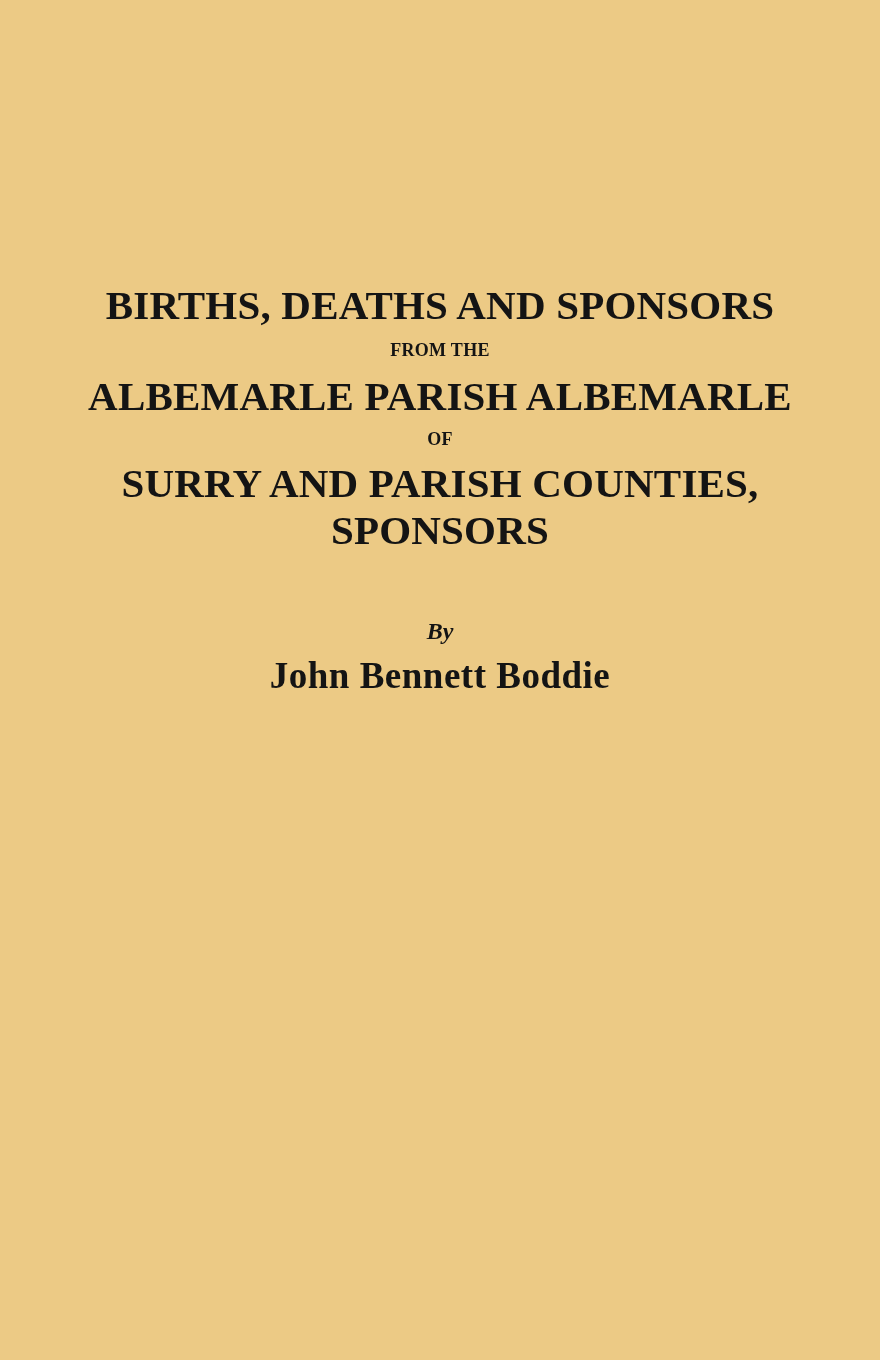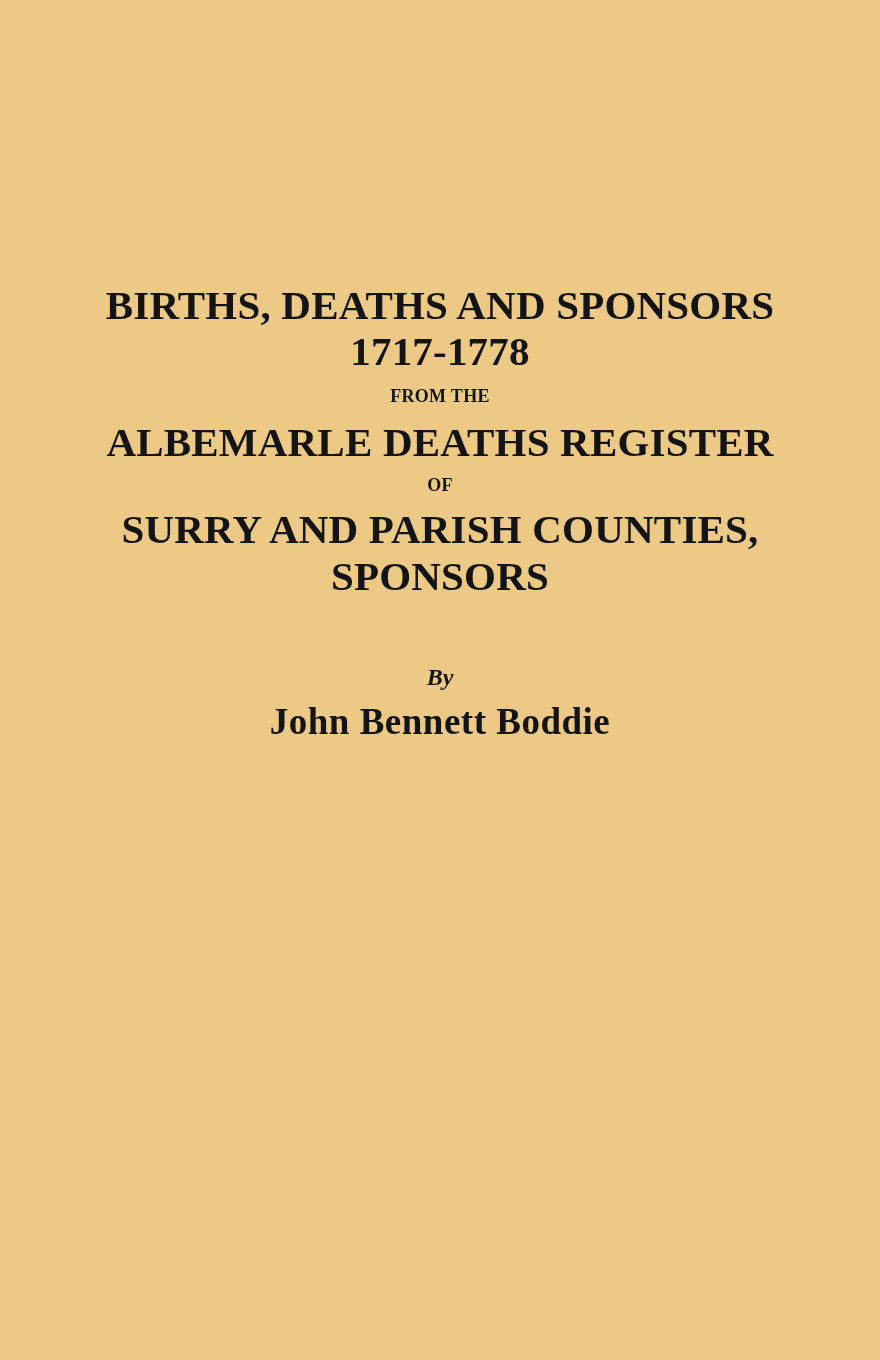--- a/index.html
+++ b/index.html
@@ -62,22 +62,21 @@
     font-weight: bold;
     letter-spacing: 0.5px;
   }
 </style>
 </head>
 <body>
 
 <div class="cover">
   <div class="title-block">
     <div class="line lg">BIRTHS, DEATHS AND SPONSORS</div>
-    <div class="line lg">1717-1778</div>
     <div class="line sm">FROM THE</div>
-    <div class="line lg">ALBEMARLE DEATHS REGISTER</div>
+    <div class="line lg">ALBEMARLE PARISH ALBEMARLE</div>
     <div class="line sm of">OF</div>
     <div class="line lg tall">SURRY AND PARISH COUNTIES,</div>
     <div class="line lg tall">SPONSORS</div>
     <div class="byline">By</div>
     <div class="author">John Bennett Boddie</div>
   </div>
 </div>
 
 </body></html>

